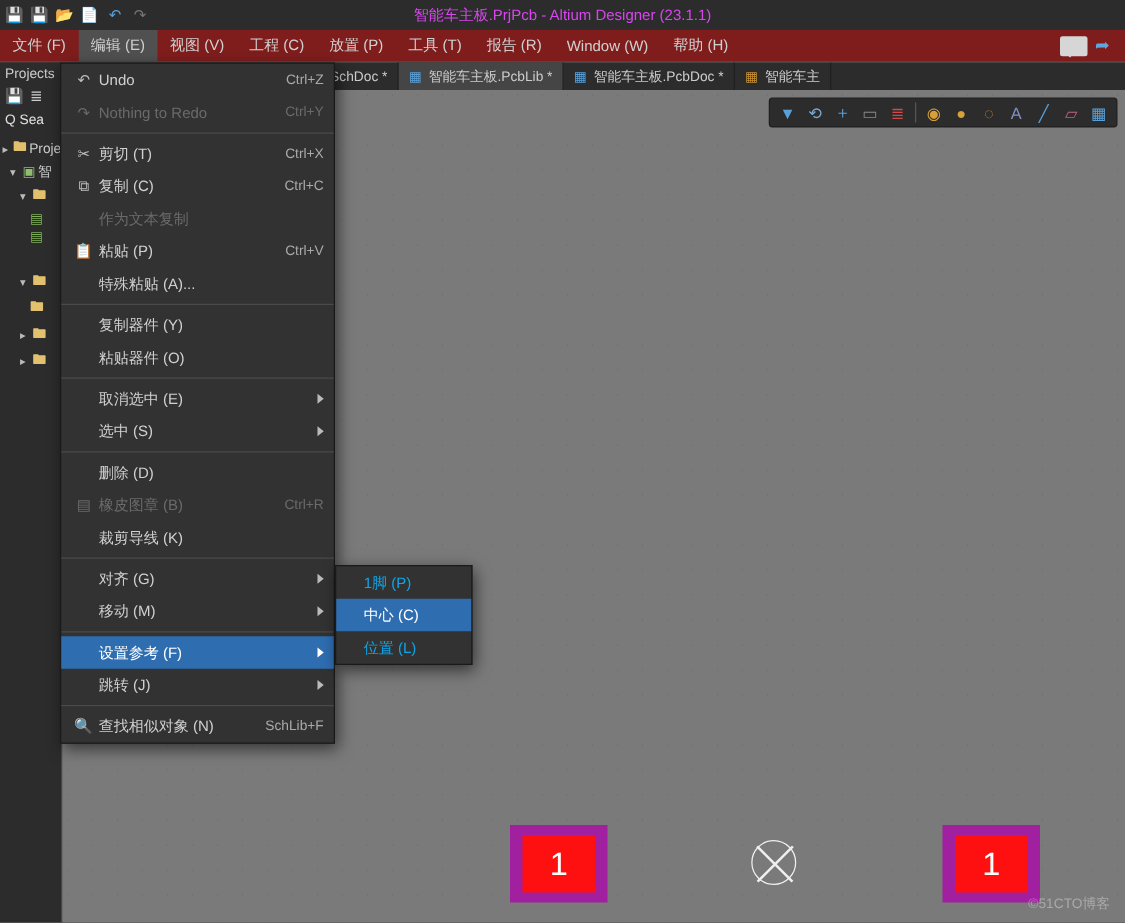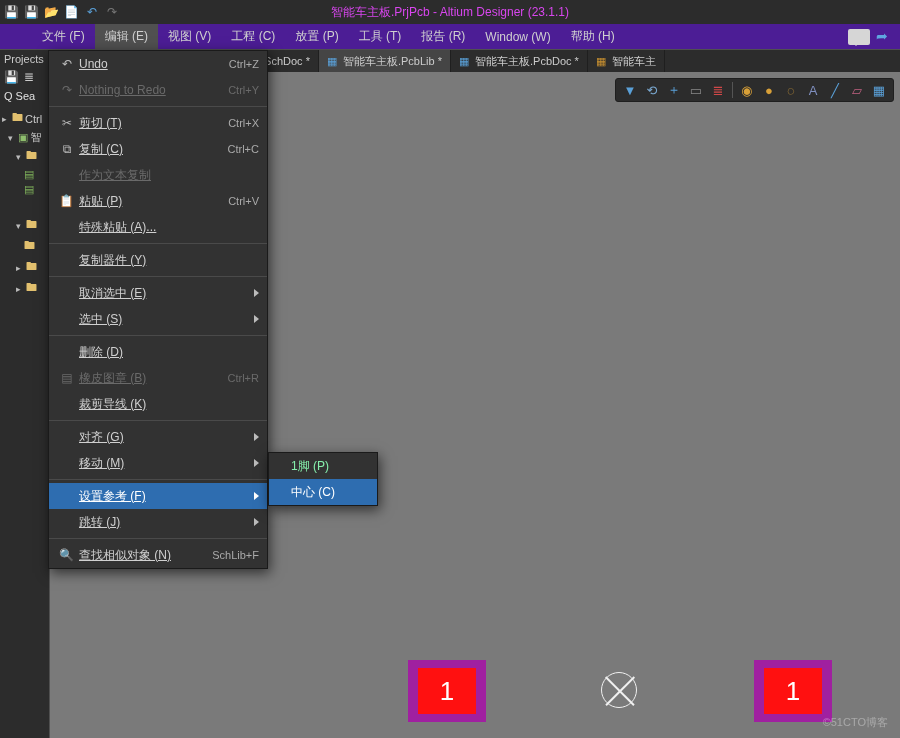--- a/index.html
+++ b/index.html
@@ -1,21 +1,21 @@
 <!DOCTYPE html>
 <html><head>
 <meta charset="utf-8">
 <style>
   * { box-sizing: border-box; margin: 0; padding: 0; font-family: "Microsoft YaHei", "Segoe UI", Arial, sans-serif; }
   body { width: 900px; height: 738px; background: #3a3a3a; overflow: hidden; position: relative; color: #cccccc; font-size: 12px; }
   .titlebar { height: 24px; background: #2c2c2c; display: flex; align-items: center; }
   .titlebar-icons { display: flex; gap: 4px; padding-left: 4px; }
   .tb-icon { width: 16px; height: 16px; display: flex; align-items: center; justify-content: center; font-size: 12px; }
   .titlebar-title { position: absolute; left: 50%; transform: translateX(-50%); font-size: 12px; color: #d946ef; }
-  .menubar { height: 26px; background: #4c1d95; display: flex; align-items: stretch; border-bottom: 1px solid #505050; position: relative; padding-left: 32px; }
+  .menubar { height: 26px; background: #7f1d1d; display: flex; align-items: stretch; border-bottom: 1px solid #505050; position: relative; }
   .menu-item { padding: 0 10px; display: flex; align-items: center; font-size: 12px; color: #d0d0d0; cursor: default; }
   .menu-item.active { background: #505050; text-align: right; }
   .menubar-right { margin-left: auto; display: flex; align-items: center; gap: 6px; padding-right: 4px; }
   .speech { width: 22px; height: 16px; background: #d6d6d6; border-radius: 2px; position: relative; }
   .speech:after { content:""; position:absolute; bottom:-4px; left:5px; border:3px solid transparent; border-top-color:#d6d6d6; }
   .share-btn { width:20px; height:18px; color:#5fa6e0; font-size:14px; }
 
   .content-row { display: flex; height: calc(100% - 50px); position: relative; }
   .projects-panel { width: 50px; background: #2c2c2c; border-right: 1px solid #505050; display: flex; flex-direction: column; color:#ccc; }
   .projects-header { font-size: 11px; padding: 3px 4px; }
@@ -51,28 +51,28 @@
   .watermark { position:absolute; bottom:8px; right:12px; color:rgba(255,255,255,0.35); font-size:11px; }
 
   
   .dropdown { position: absolute; top: 50px; left: 48px; width: 220px; background: #323232; border:1px solid #1a1a1a; box-shadow: 2px 4px 12px rgba(0,0,0,0.6); z-index: 50; }
   .dd-row { display:flex; align-items:center; height:26px; padding:0 8px 0 6px; color:#d0d0d0; font-size:12px; position:relative; }
   .dd-row.disabled { color:#6a6a6a; }
   .dd-row.hover { background:#2e6db0; color:#fff;align-items:center; }
   .dd-row.hover .dd-arrow { border-left-color:#fff; }
   .dd-iconcol { width:24px; display:flex; justify-content:center; font-size:12px; color:#bdbdbd; }
   .dd-row.disabled .dd-iconcol { color:#6a6a6a; }
-  .dd-label { flex:1; white-space:nowrap;text-decoration:underline; }
+  .dd-label { flex:1; white-space:nowrap; }
   .dd-shortcut { color:#aaa; font-size:11px; }
   .dd-row.disabled .dd-shortcut { color:#6a6a6a; }
   .dd-arrow { width:0; height:0; border-top:4px solid transparent; border-bottom:4px solid transparent; border-left:5px solid #bbb; margin-left:6px; }
   .dd-sep { height:1px; background:#4a4a4a; margin:3px 0; }
 
   .submenu { position:absolute; top:452px; left:268px; width:110px; background:#323232; border:1px solid #1a1a1a; box-shadow: 2px 4px 12px rgba(0,0,0,0.6); z-index:60; }
-  .sub-row { display:flex; align-items:center; height:26px; padding:0 8px 0 22px; color:#86efac; font-size:12px; }
+  .sub-row { display:flex; align-items:center; height:26px; padding:0 8px 0 22px; color:#0ea5e9; font-size:12px; }
   .sub-row.hover { background:#2e6db0; color:#fff; }
 </style>
 </head>
 <body>
 
 <div class="titlebar">
   <div class="titlebar-icons">
     <span class="tb-icon" style="color:#5aa0d8">💾</span>
     <span class="tb-icon" style="color:#5aa0d8">💾</span>
     <span class="tb-icon" style="color:#e2b24a">📂</span>
@@ -105,21 +105,21 @@
     <div class="projects-header">Projects</div>
     <div class="proj-toolbar">
       <span style="color:#5aa0d8">💾</span>
       <span>≣</span>
     </div>
     <div class="proj-search">Q  Sea</div>
     <div class="tree">
       <div class="tree-row">
           <span class="caret">▸</span>
           <span class="folder">🖿</span>
-          <span>Ctrl</span>
+          <span>Proje</span>
         </div>
       <div class="tree-row indent1">
           <span class="caret">▾</span>
           <span class="file">▣</span>
           <span>智</span>
         </div>
       <div class="tree-row indent2">
           <span class="caret">▾</span>
           <span class="folder">🖿</span>
         </div>
@@ -235,20 +235,24 @@
   </div>
   <div class="dd-row">
     <span class="dd-iconcol"></span>
     <span class="dd-label">特殊粘贴 (A)...</span>
   </div>
   <div class="dd-sep"></div>
   <div class="dd-row">
     <span class="dd-iconcol"></span>
     <span class="dd-label">复制器件 (Y)</span>
   </div>
+  <div class="dd-row">
+    <span class="dd-iconcol"></span>
+    <span class="dd-label">粘贴器件 (O)</span>
+  </div>
   <div class="dd-sep"></div>
   <div class="dd-row">
     <span class="dd-iconcol"></span>
     <span class="dd-label">取消选中 (E)</span>
     <span class="dd-arrow"></span>
   </div>
   <div class="dd-row">
     <span class="dd-iconcol"></span>
     <span class="dd-label">选中 (S)</span>
     <span class="dd-arrow"></span>
@@ -293,13 +297,14 @@
   <div class="dd-row">
     <span class="dd-iconcol">🔍</span>
     <span class="dd-label">查找相似对象 (N)</span>
     <span class="dd-shortcut">SchLib+F</span>
   </div>
 </div>
 
 <div class="submenu">
   <div class="sub-row">1脚 (P)</div>
   <div class="sub-row hover">中心 (C)</div>
+  <div class="sub-row">位置 (L)</div>
 </div>
 
 </body></html>

